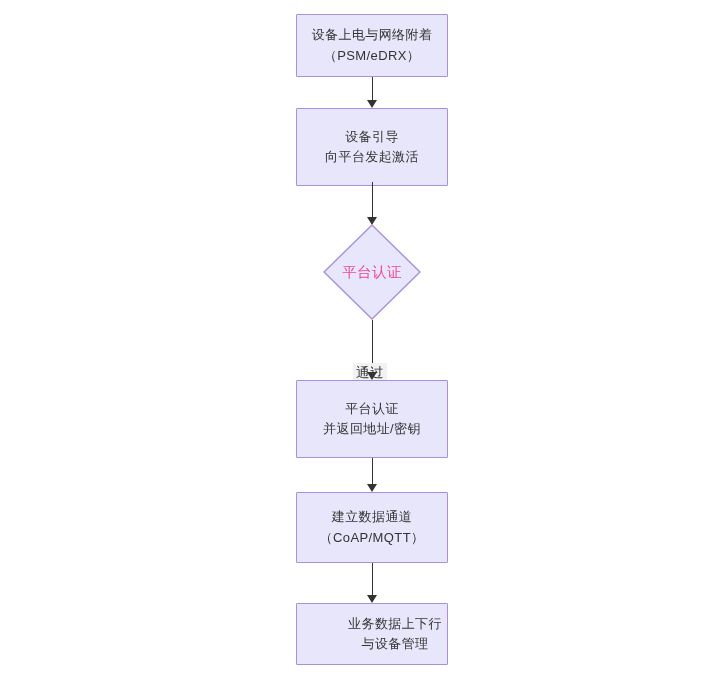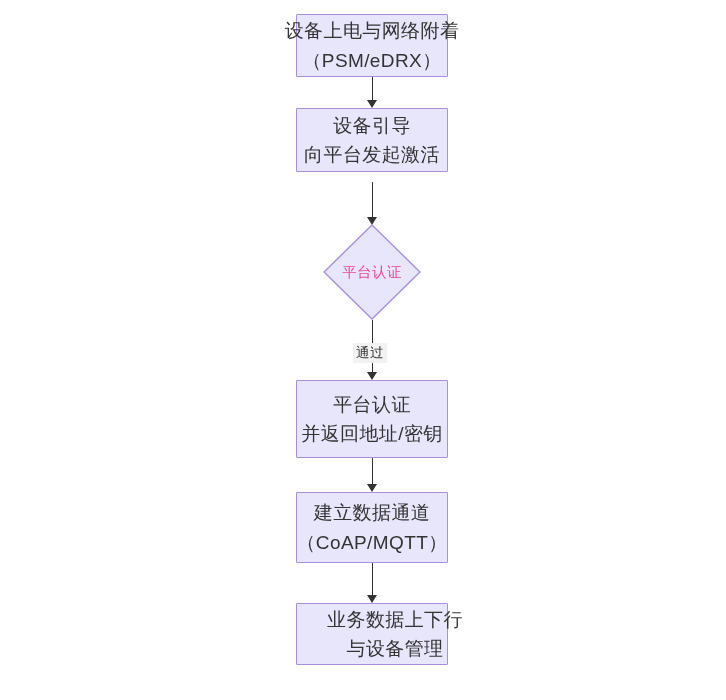--- a/index.html
+++ b/index.html
@@ -25,21 +25,21 @@
 
   
   .node {
     position: absolute;
     box-sizing: border-box;
     display: flex;
     flex-direction: column;
     align-items: center;
     justify-content: center;
     text-align: center;
-    font-size: 19px;
+    font-size: 13px;
     line-height: 1.55;
     color: #333333;
     letter-spacing: 0.4px;
   }
 
   .node.process {
     background: #e8e6fa;
     border: 1.4px solid #a98fdc;
     border-radius: 1px;
   }
@@ -87,36 +87,37 @@
 
   .edge-label {
     position: absolute;
     font-size: 13.5px;
     line-height: 1.3;
     color: #333333;
     background: #f2f2f2;
     padding: 1px 3px;
     white-space: nowrap;
     letter-spacing: 0.4px;
+    margin-top: 20px;
   }
 </style>
 </head>
 <body>
 
 <div id="canvas">
 
   <div class="node process" style="left:296px; top:14px; width:152px; height:63px;">
     <span class="node-line">设备上电与网络附着</span>
     <span class="node-line">（PSM/eDRX）</span>
   </div>
 
   <div class="connector" style="left:371.5px; top:77px; height:23px;"></div>
   <div class="arrowhead" style="left:367px; top:100px;"></div>
 
-  <div class="node process" style="left:296px; top:108px; width:152px; height:64px;">
+  <div class="node process" style="left:296px; top:108px; width:152px; height:78px;">
     <span class="node-line">设备引导</span>
     <span class="node-line">向平台发起激活</span>
   </div>
 
   <div class="connector" style="left:371.5px; top:182px; height:35px;"></div>
   <div class="arrowhead" style="left:367px; top:217px;"></div>
 
   <div class="decision-wrap" style="left:323px; top:224px; width:98px; height:96px;">
     <svg class="decision-shape" viewBox="0 0 98 96" preserveAspectRatio="none">
       <polygon points="49,1 97,48 49,95 1,48" fill="#e8e6fa" stroke="#a98fdc" stroke-width="1.4"></polygon>

